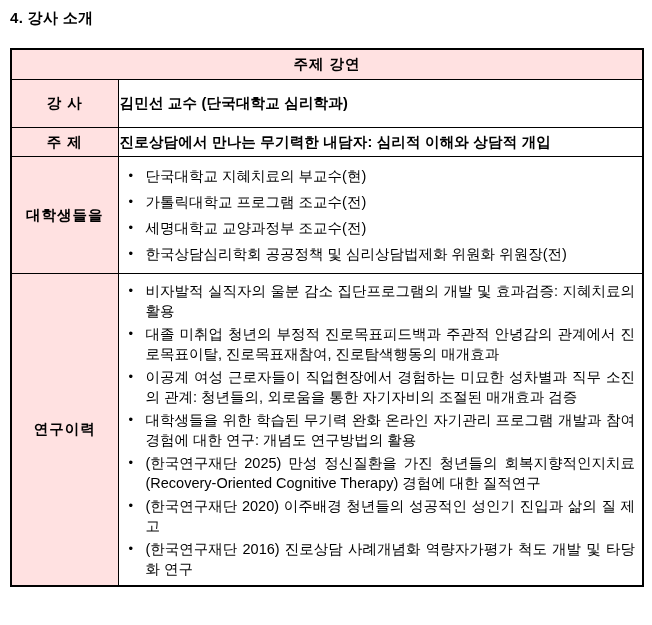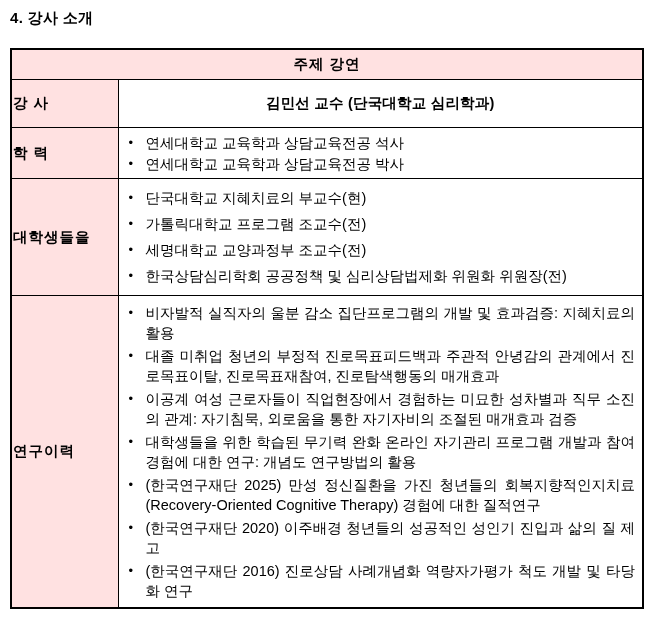--- a/index.html
+++ b/index.html
@@ -41,35 +41,35 @@
     height: 27px;
     background: #FFE1E1;
     text-align: center;
     vertical-align: middle;
     font-weight: 700;
     font-size: 15px;
     letter-spacing: 1px;
   }
   .label-cell {
     background: #FFE1E1;
-    text-align: left;
+    text-align: center;
     vertical-align: middle;
     font-weight: 700;
     font-size: 15px;
     letter-spacing: 1px;
   }
 
   .row-instructor td { height: 45px; }
   .row-topic td      { height: 26px; }
   .row-education td  { height: 44px; }
   .row-career td     { height: 107px; }
   .row-research td   { height: 305px; }
 
   .value-center {
-    text-align: center;
+    text-align: left;
     vertical-align: middle;
     font-weight: 700;
     font-size: 14.5px;
     letter-spacing: 0.2px;
   }
 
   .bullets-cell {
     vertical-align: middle;
     padding: 3px 7px 3px 0;
   }
@@ -111,50 +111,45 @@
 
       <tr class="row-header">
         <td colspan="2" class="header-cell">주제 강연</td>
       </tr>
 
       <tr class="row-instructor">
         <td class="label-cell">강 사</td>
         <td class="value-center">김민선 교수 (단국대학교 심리학과)</td>
       </tr>
 
+      <tr class="row-topic">
+        <td class="label-cell">주 제</td>
+        <td class="value-center">진로상담에서 만나는 무기력한 내담자: 심리적 이해와 상담적 개입</td>
+      </tr>
 
-      <tr class="row-education">
-        <td class="label-cell">학 력</td>
-        <td class="bullets-cell">
-          <ul class="bullet-list">
-            <li><span class="bullet">•</span><span class="li-text">연세대학교 교육학과 상담교육전공 석사</span></li>
-            <li><span class="bullet">•</span><span class="li-text">연세대학교 교육학과 상담교육전공 박사</span></li>
-          </ul>
-        </td>
-      </tr>
 
       <tr class="row-career">
         <td class="label-cell">대학생들을</td>
         <td class="bullets-cell">
           <ul class="bullet-list">
             <li><span class="bullet">•</span><span class="li-text">단국대학교 지혜치료의 부교수(현)</span></li>
             <li><span class="bullet">•</span><span class="li-text">가톨릭대학교 프로그램 조교수(전)</span></li>
             <li><span class="bullet">•</span><span class="li-text">세명대학교 교양과정부 조교수(전)</span></li>
             <li><span class="bullet">•</span><span class="li-text">한국상담심리학회 공공정책 및 심리상담법제화 위원화 위원장(전)</span></li>
           </ul>
         </td>
       </tr>
 
       <tr class="row-research">
         <td class="label-cell">연구이력</td>
         <td class="bullets-cell">
           <ul class="bullet-list">
             <li><span class="bullet">•</span><span class="li-text">비자발적 실직자의 울분 감소 집단프로그램의 개발 및 효과검증: 지혜치료의 활용</span></li>
             <li><span class="bullet">•</span><span class="li-text">대졸 미취업 청년의 부정적 진로목표피드백과 주관적 안녕감의 관계에서 진로목표이탈, 진로목표재참여, 진로탐색행동의 매개효과</span></li>
-            <li><span class="bullet">•</span><span class="li-text">이공계 여성 근로자들이 직업현장에서 경험하는 미묘한 성차별과 직무 소진의 관계: 자기침묵, 외로움을 통한 자기자비의 조절된 매개효과 검증</span></li>
+            <li><span class="bullet">•</span><span class="li-text">이공계 여성 근로자들이 직업현장에서 경험하는 미묘한 성차별과 직무 소진의 관계: 청년들의, 외로움을 통한 자기자비의 조절된 매개효과 검증</span></li>
             <li><span class="bullet">•</span><span class="li-text">대학생들을 위한 학습된 무기력 완화 온라인 자기관리 프로그램 개발과 참여 경험에 대한 연구: 개념도 연구방법의 활용</span></li>
             <li><span class="bullet">•</span><span class="li-text">(한국연구재단 2025) 만성 정신질환을 가진 청년들의 회복지향적인지치료 (Recovery-Oriented Cognitive Therapy) 경험에 대한 질적연구</span></li>
             <li><span class="bullet">•</span><span class="li-text">(한국연구재단 2020) 이주배경 청년들의 성공적인 성인기 진입과 삶의 질 제고</span></li>
             <li><span class="bullet">•</span><span class="li-text">(한국연구재단 2016) 진로상담 사례개념화 역량자가평가 척도 개발 및 타당화 연구</span></li>
           </ul>
         </td>
       </tr>
 
     </tbody>
   </table>

